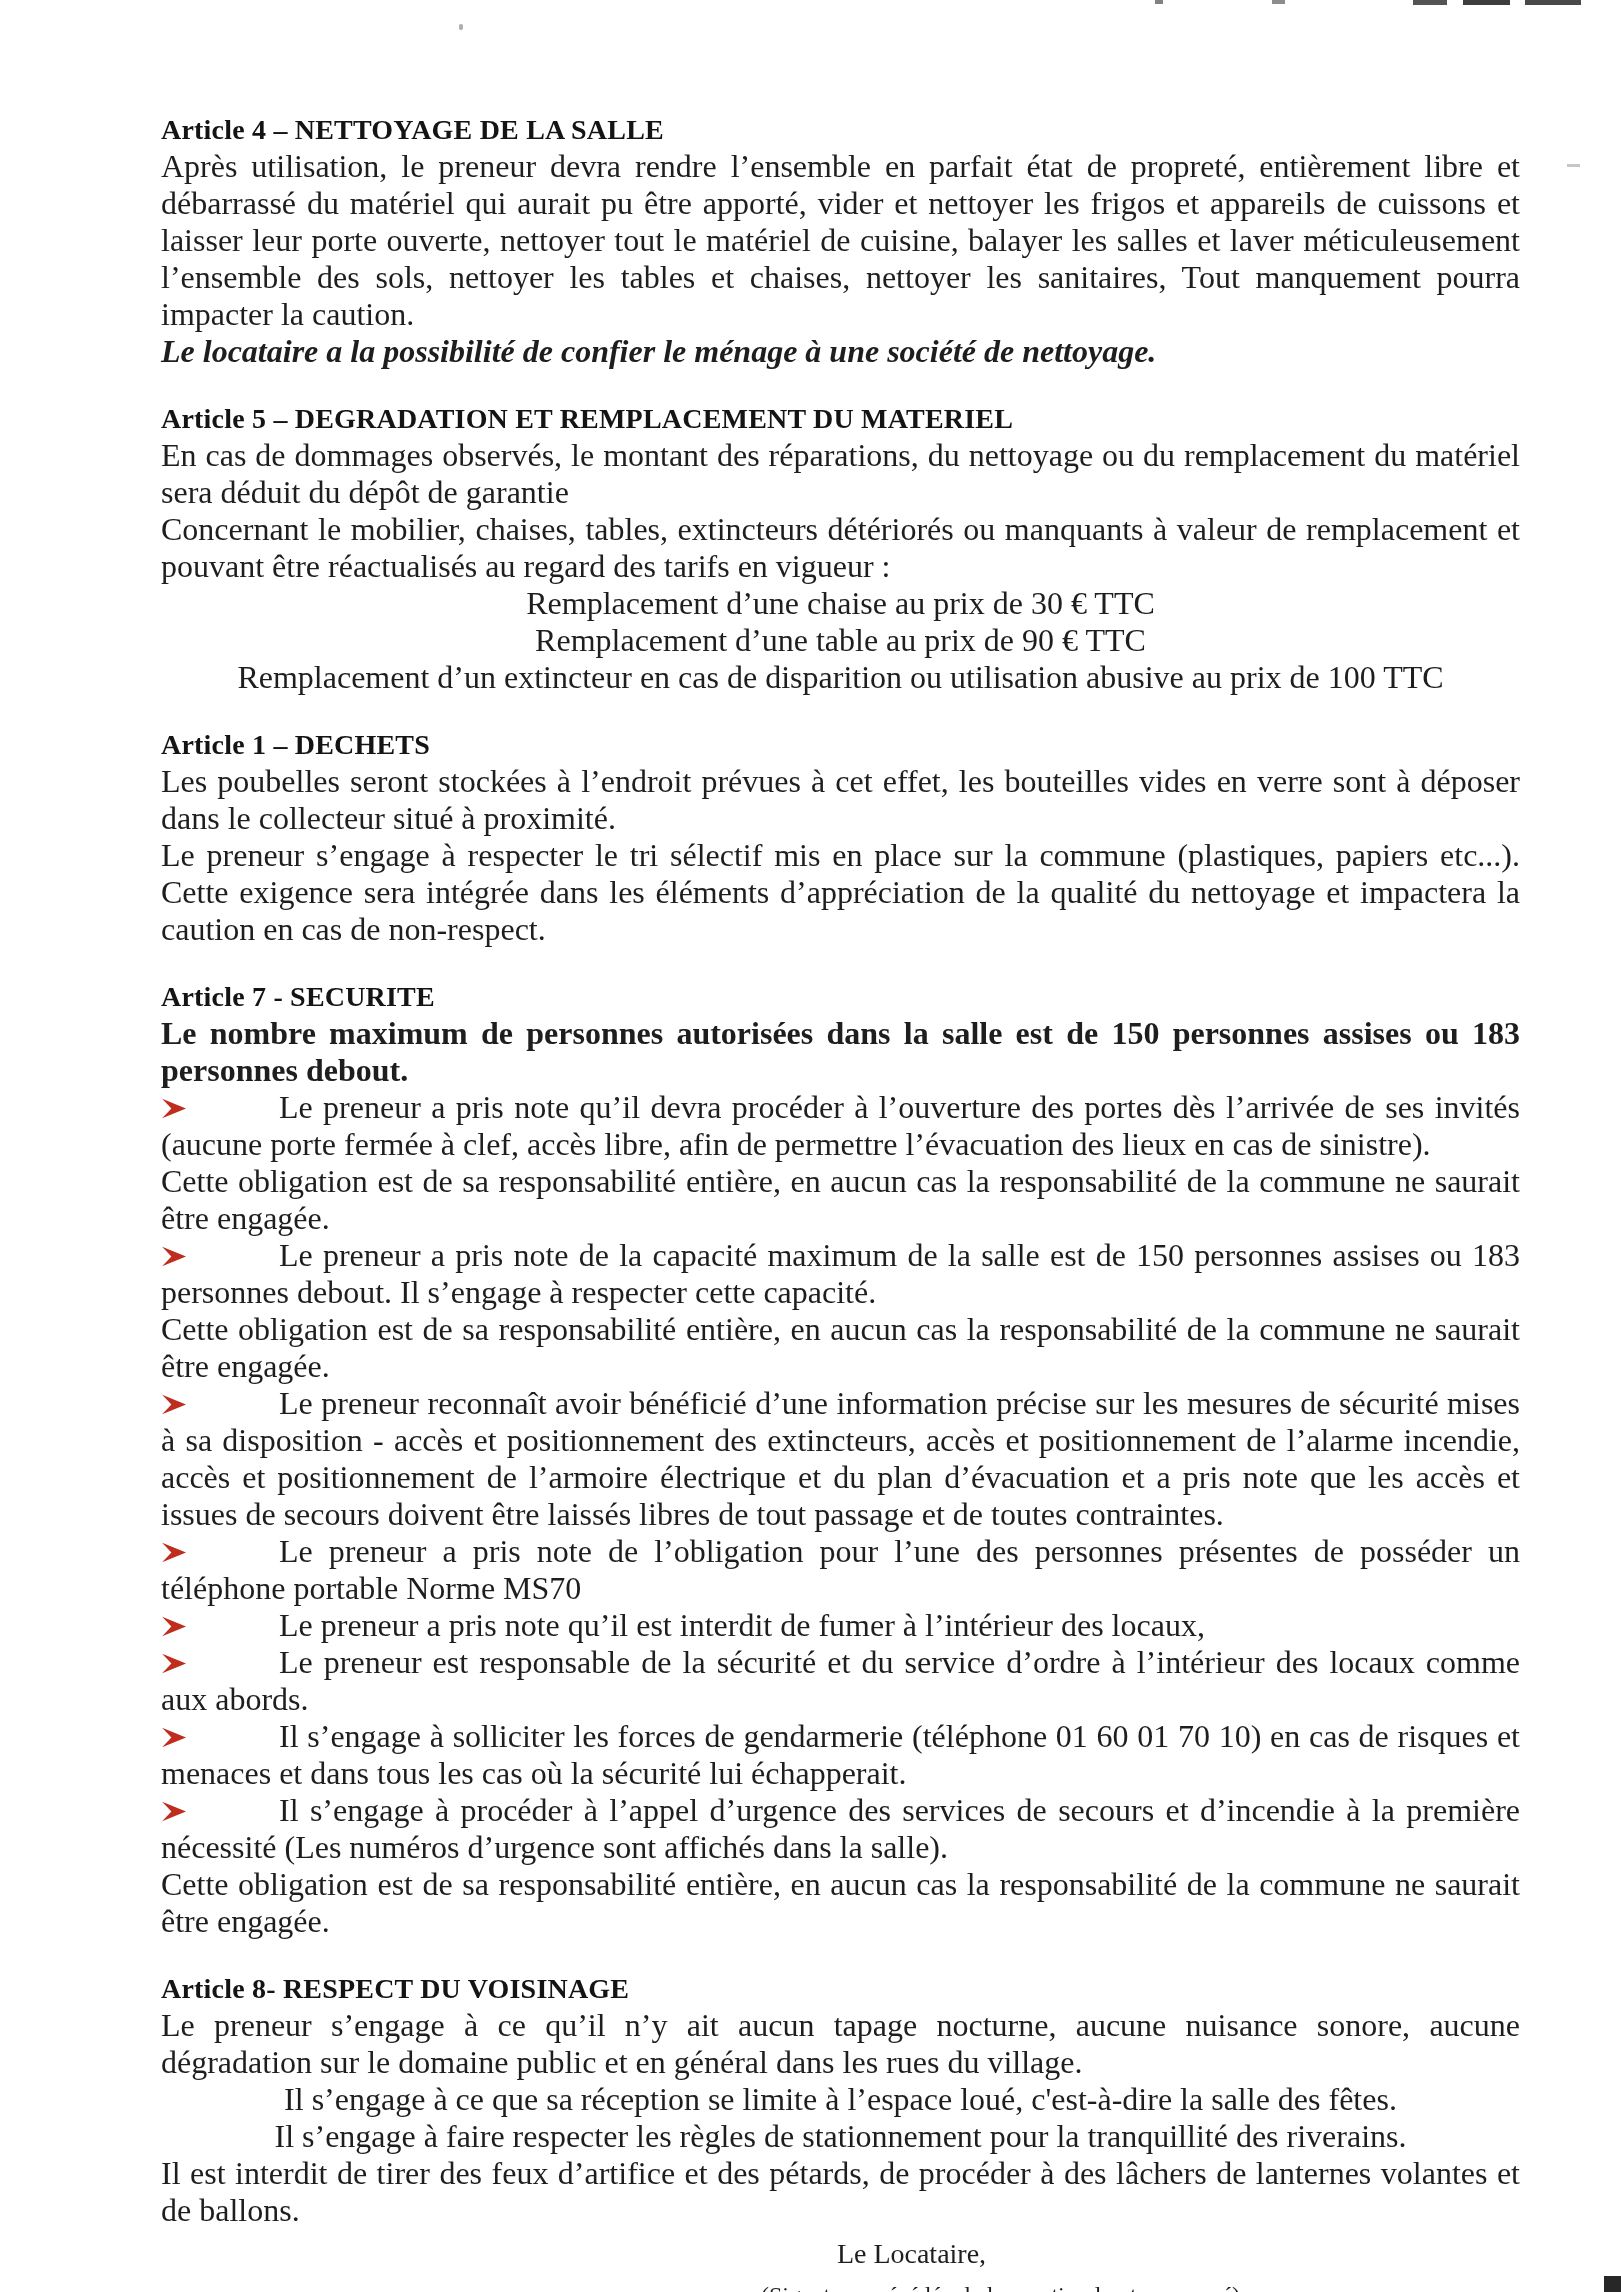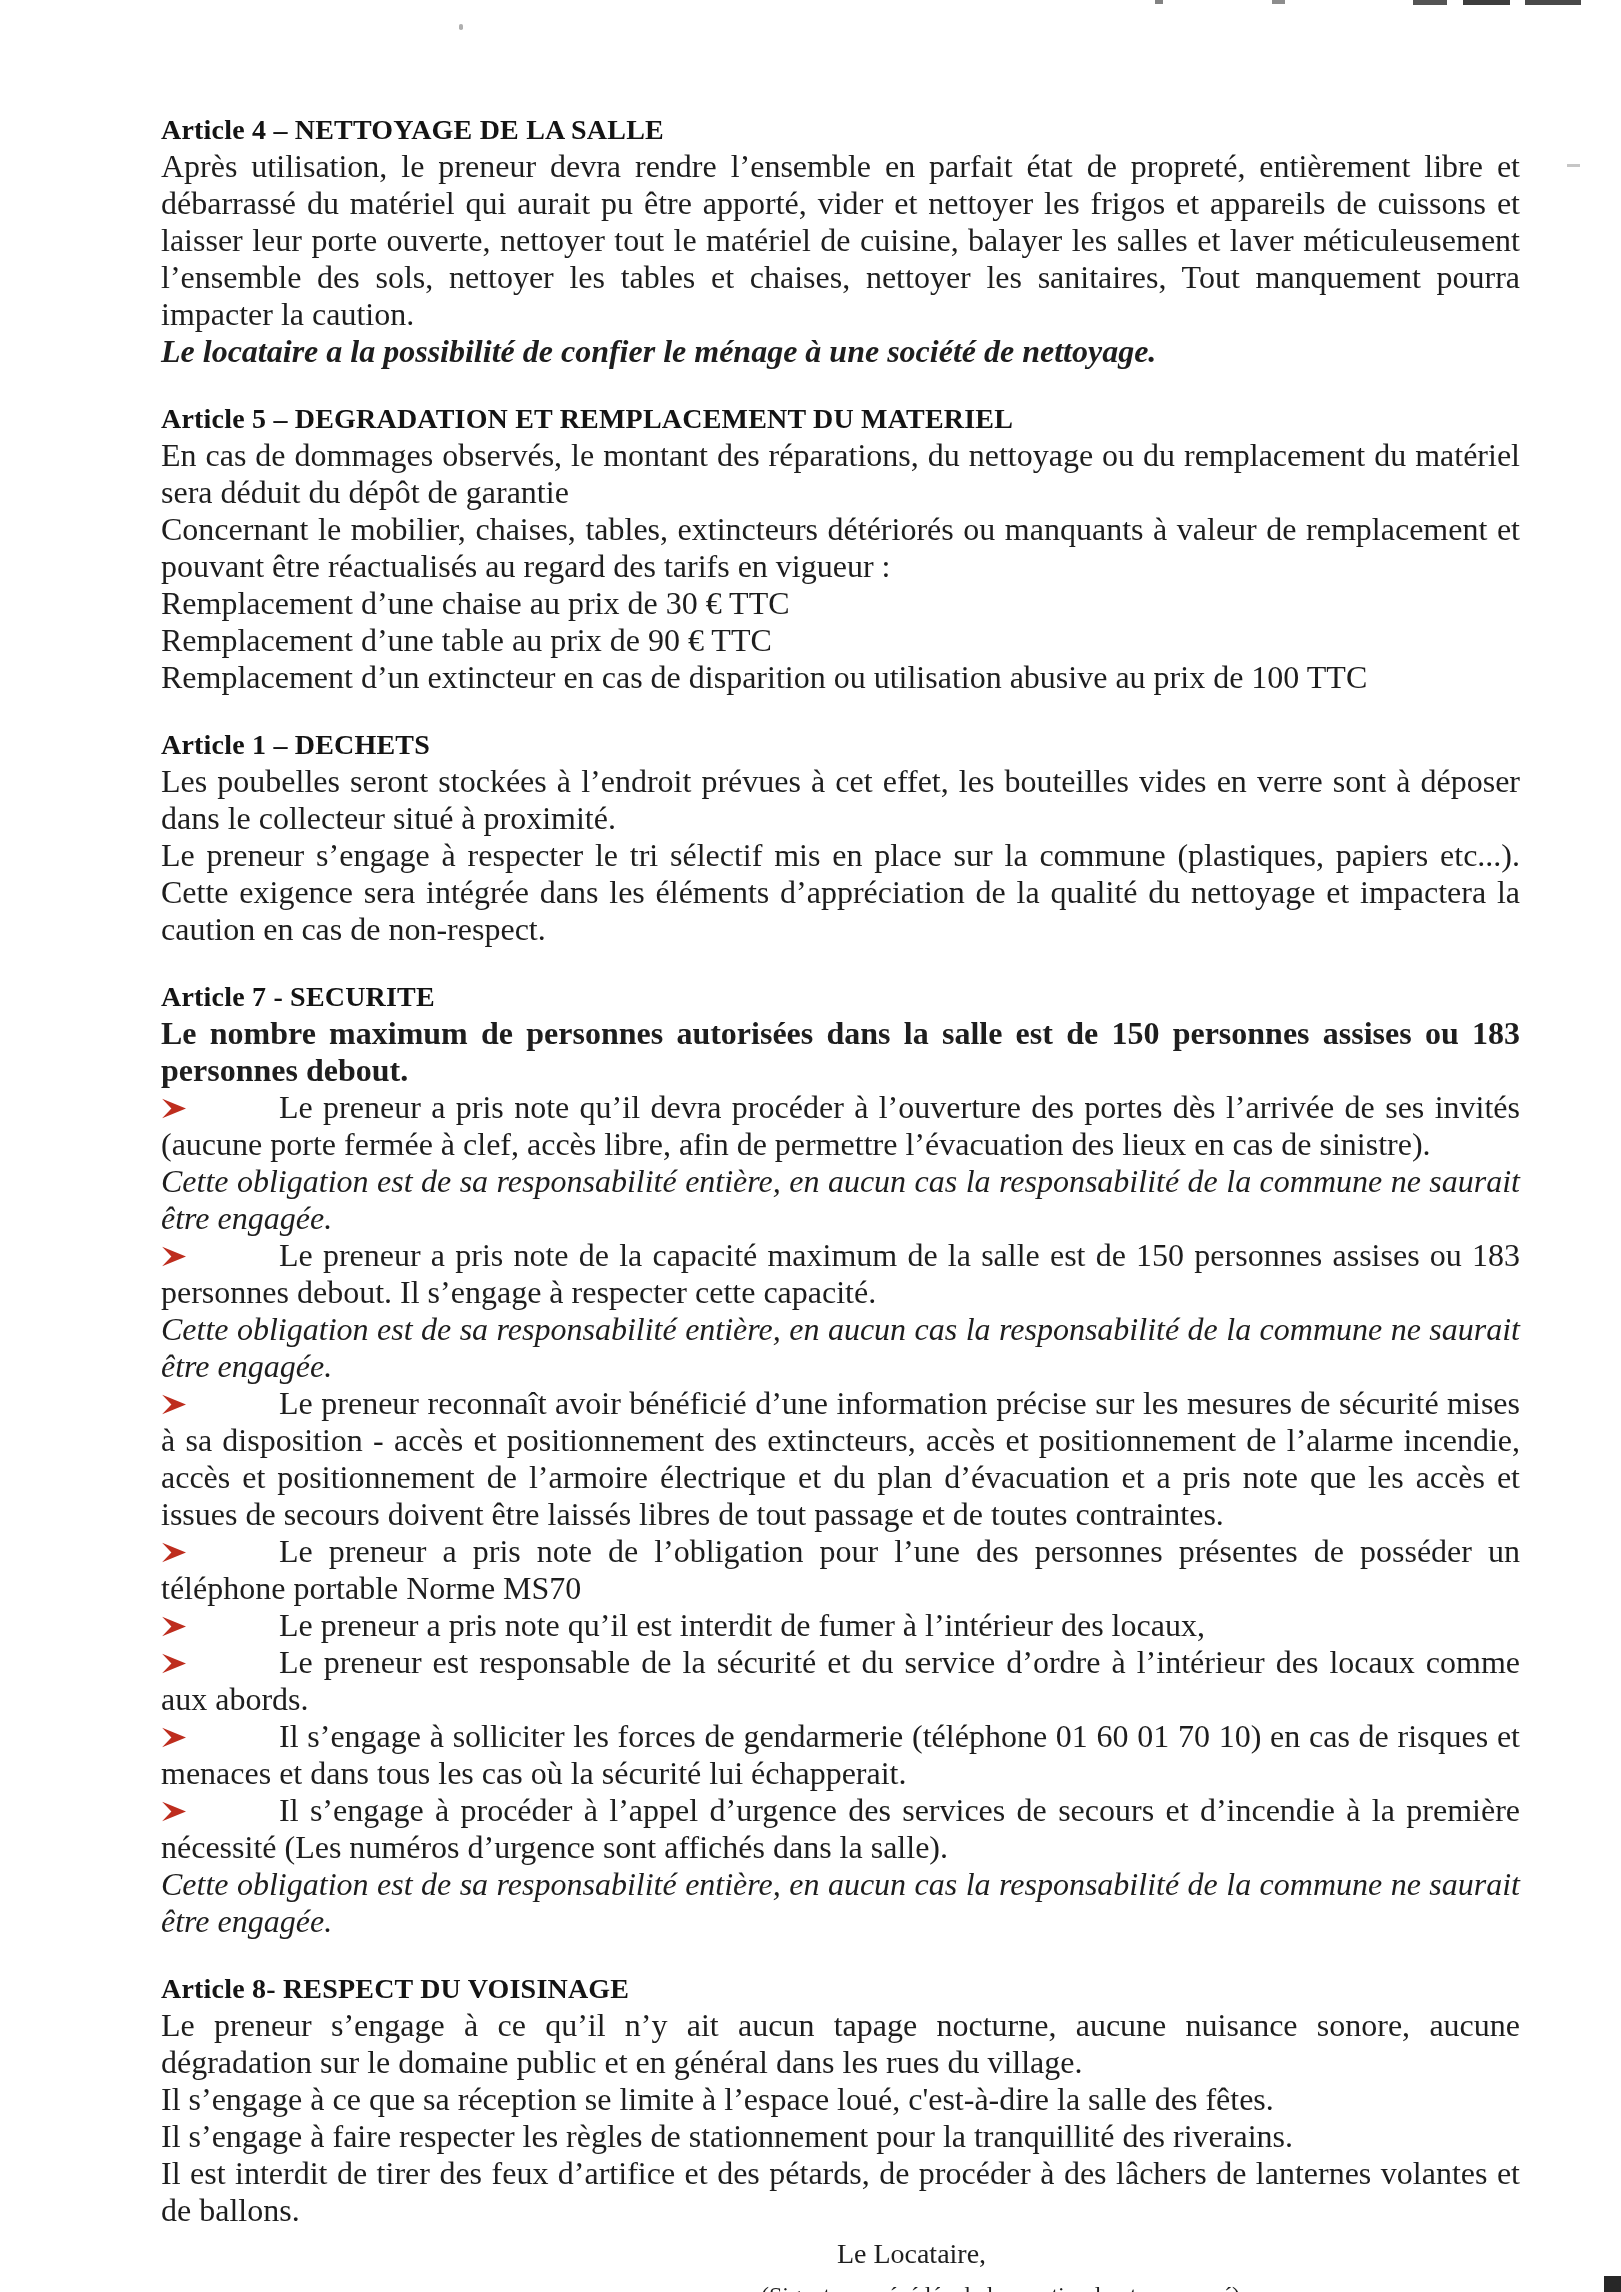--- a/index.html
+++ b/index.html
@@ -32,23 +32,23 @@
     font-weight: bold;
     color: #141414;
     letter-spacing: 0.2px;
   }
   p.para {
     margin: 0;
     font-size: 32px;
     line-height: 37px;
     text-align: justify;
   }
-  p.single { text-align: left; }
+  p.single { text-align: center; }
   .bold { font-weight: bold; }
-  .note { font-style: italic; }
+  .note { }
   .note-bold { font-style: italic; font-weight: bold; }
   .bullet .arrow {
     display: inline-block;
     width: 32px;
     vertical-align: baseline;
   }
   .bullet .arrow svg { display: inline-block; vertical-align: -1.8px; }
   .bullet .tab {
     display: inline-block;
     width: 86px;

